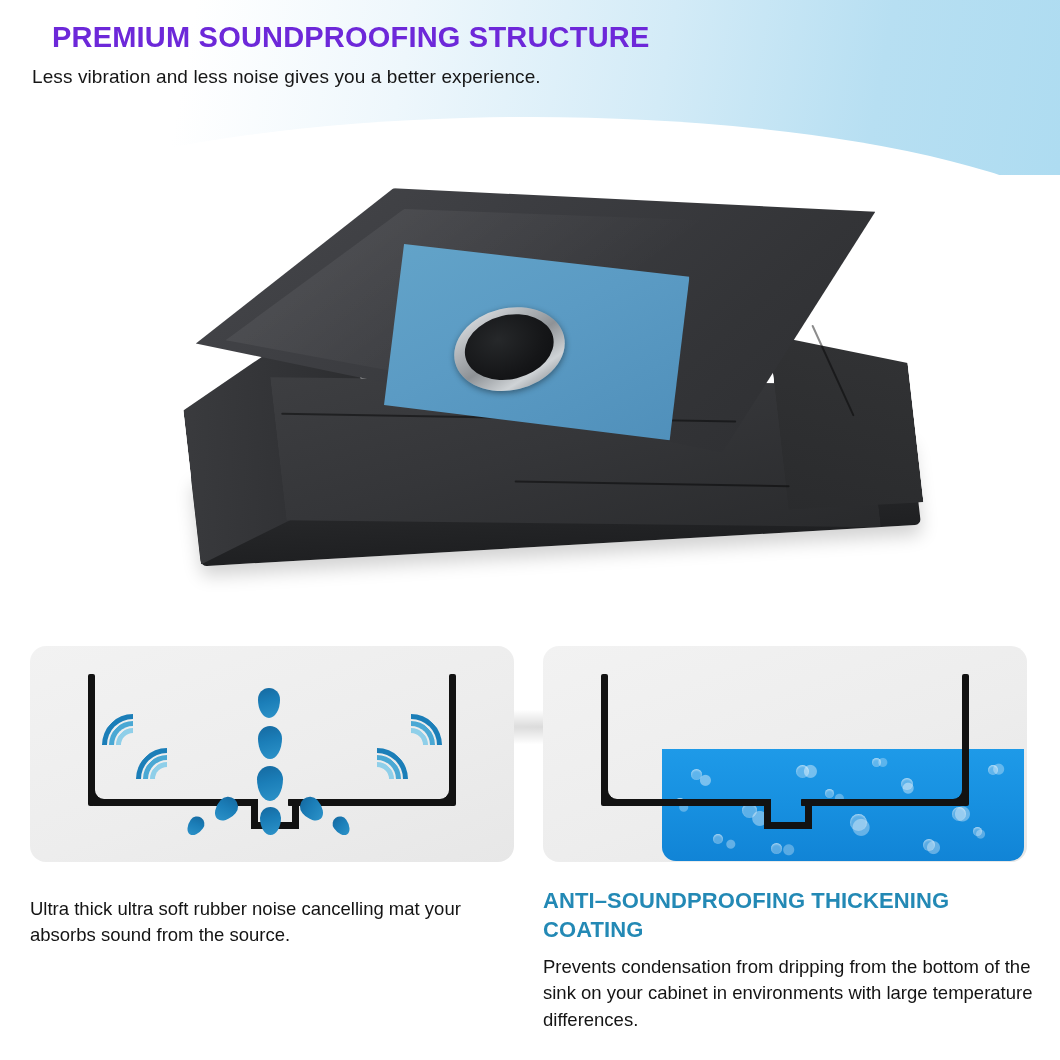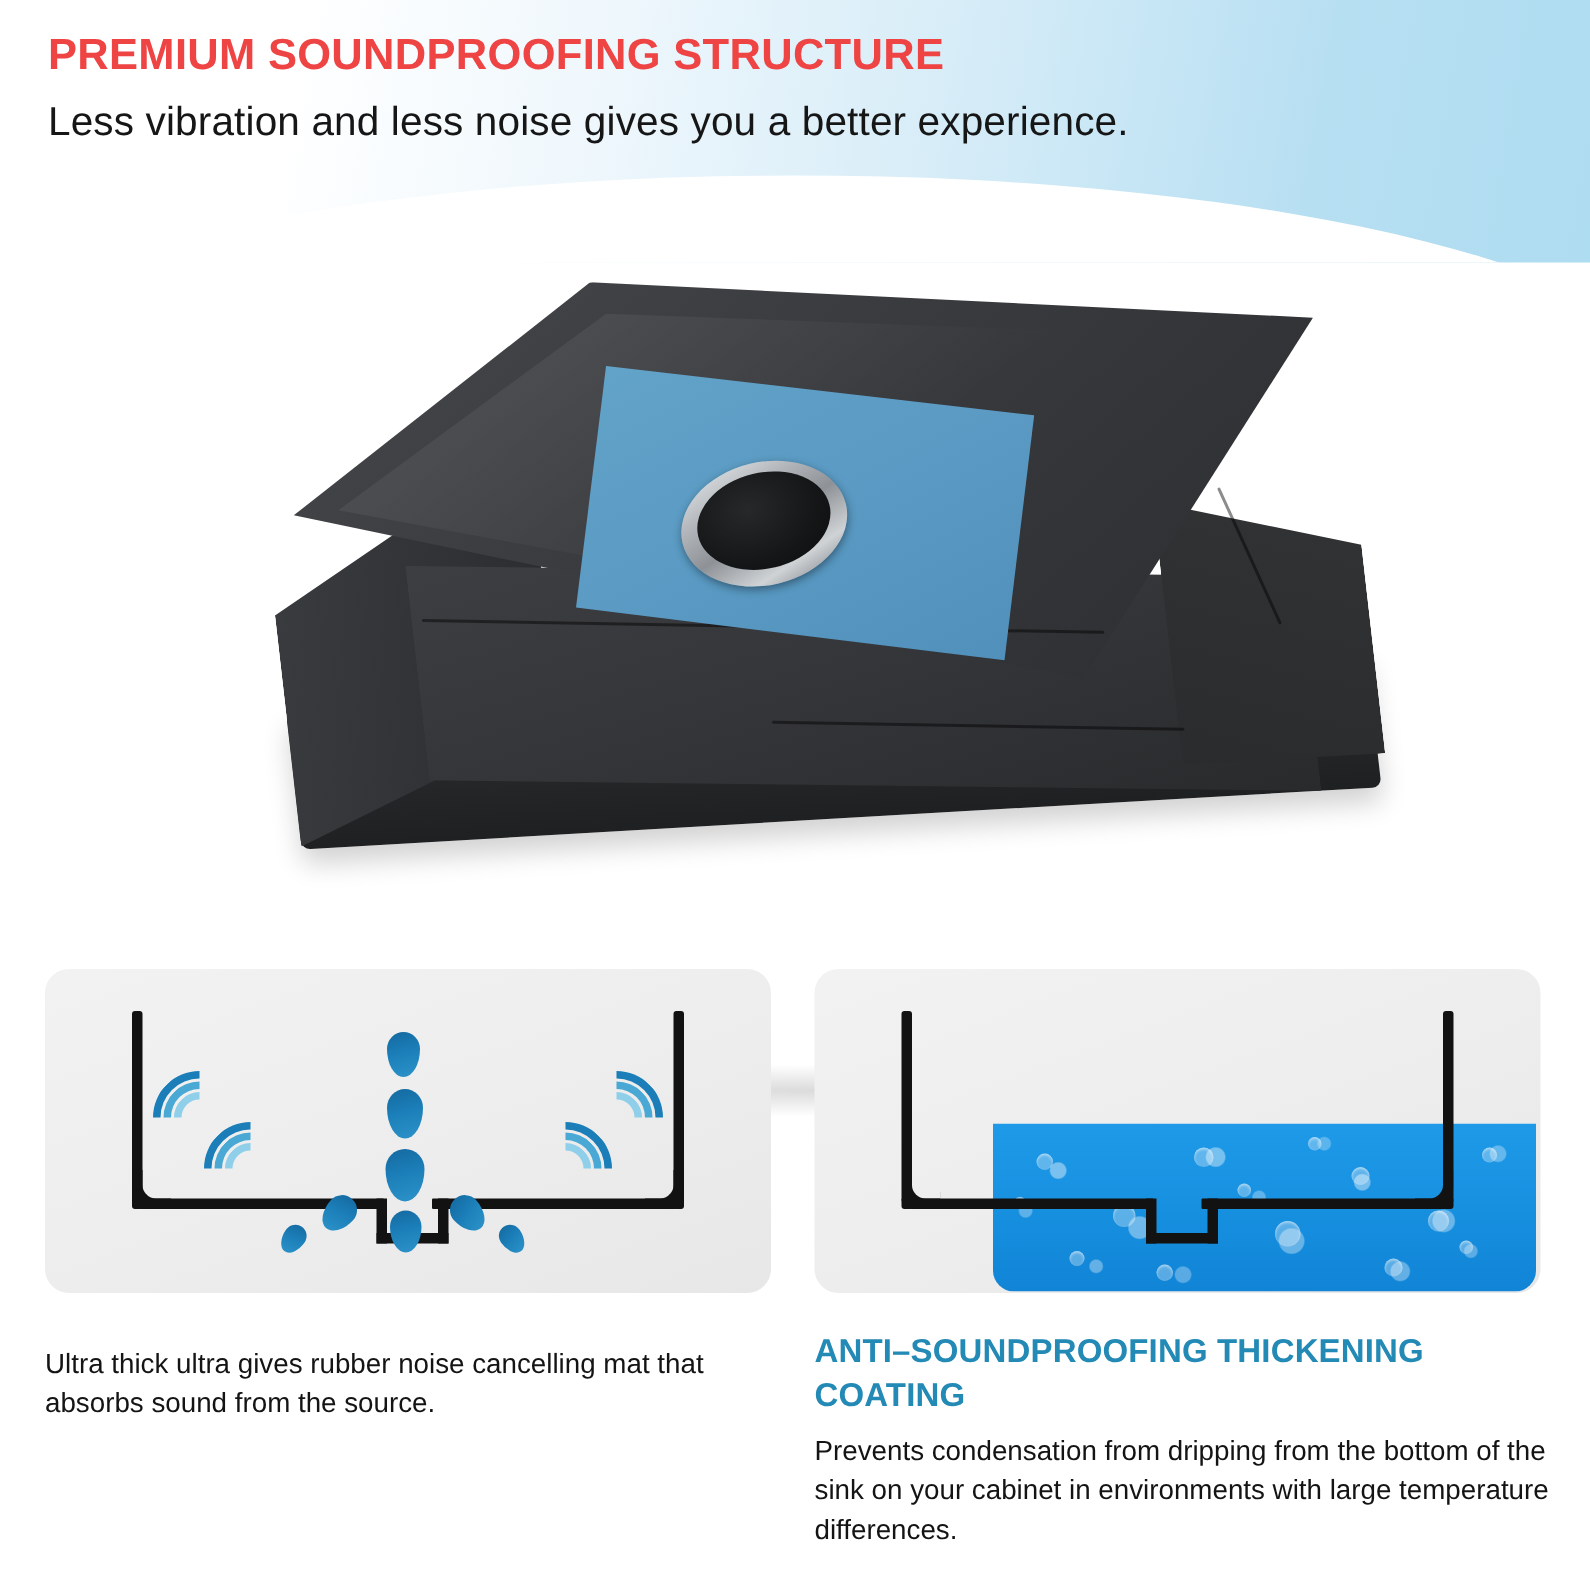--- a/index.html
+++ b/index.html
@@ -18,24 +18,24 @@
     overflow:hidden;
   }
   #header-curve {
     position:absolute; left:-6%; bottom:-92px; width:112%; height:150px;
     background:#ffffff;
     border-radius:50% 50% 0 0 / 100% 100% 0 0;
   }
   #header-text { position:absolute; left:32px; top:22px; z-index:3; }
   #title {
     font-size:29px; font-weight:bold; letter-spacing:.2px;
-    color:#ef4444; line-height:1.1; white-space:nowrap;
+    color:#6d28d9; line-height:1.1; white-space:nowrap;margin-left:20px;
   }
   #subtitle {
-    margin-top:12px; font-size:27px; color:#161616; letter-spacing:.1px;
+    margin-top:12px; font-size:19px; color:#161616; letter-spacing:.1px;
     white-space:nowrap;
   }
 
   
   #product-stage {
     position:absolute; left:0; top:150px; width:1060px; height:505px;
   }
   #sink-wrap {
     position:absolute; left:175px; top:5px; width:730px; height:500px;
     transform:rotate(-6.5deg);
@@ -308,21 +308,21 @@
     <div class="xs-floor-r"></div>
     <div class="xs-notch">
       <div class="xs-notch-side xs-notch-l"></div>
       <div class="xs-notch-side xs-notch-r"></div>
       <div class="xs-notch-bottom"></div>
     </div>
   </div>
 </div>
 
 <div class="caption" id="caption-left">
-  <div class="cap-body">Ultra thick ultra gives rubber noise cancelling mat that absorbs sound from the source.</div>
+  <div class="cap-body">Ultra thick ultra soft rubber noise cancelling mat your absorbs sound from the source.</div>
 </div>
 
 <div class="caption" id="caption-right">
   <div class="cap-title">
     <div>ANTI–SOUNDPROOFING THICKENING</div>
     <div>COATING</div>
   </div>
   <div class="cap-body">Prevents condensation from dripping from the bottom of the sink on your cabinet in environments with large temperature differences.</div>
 </div>
 

